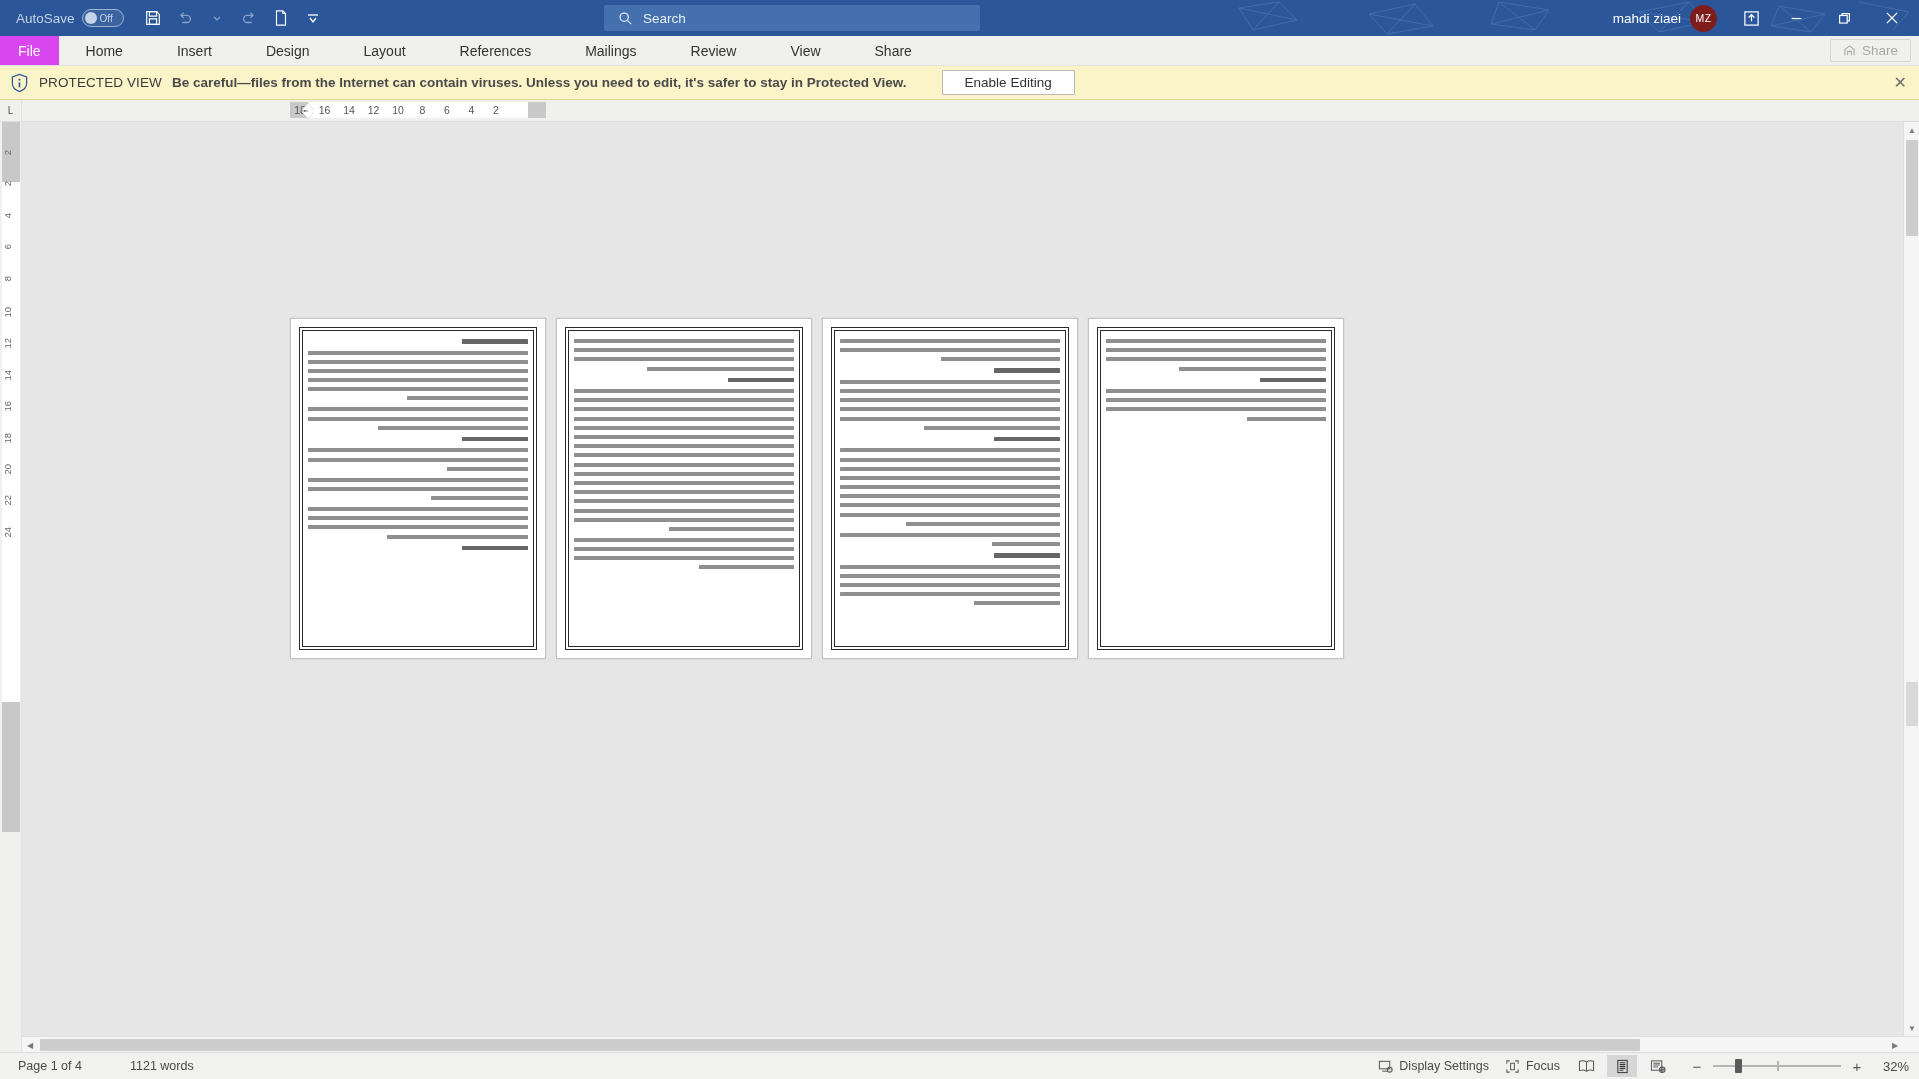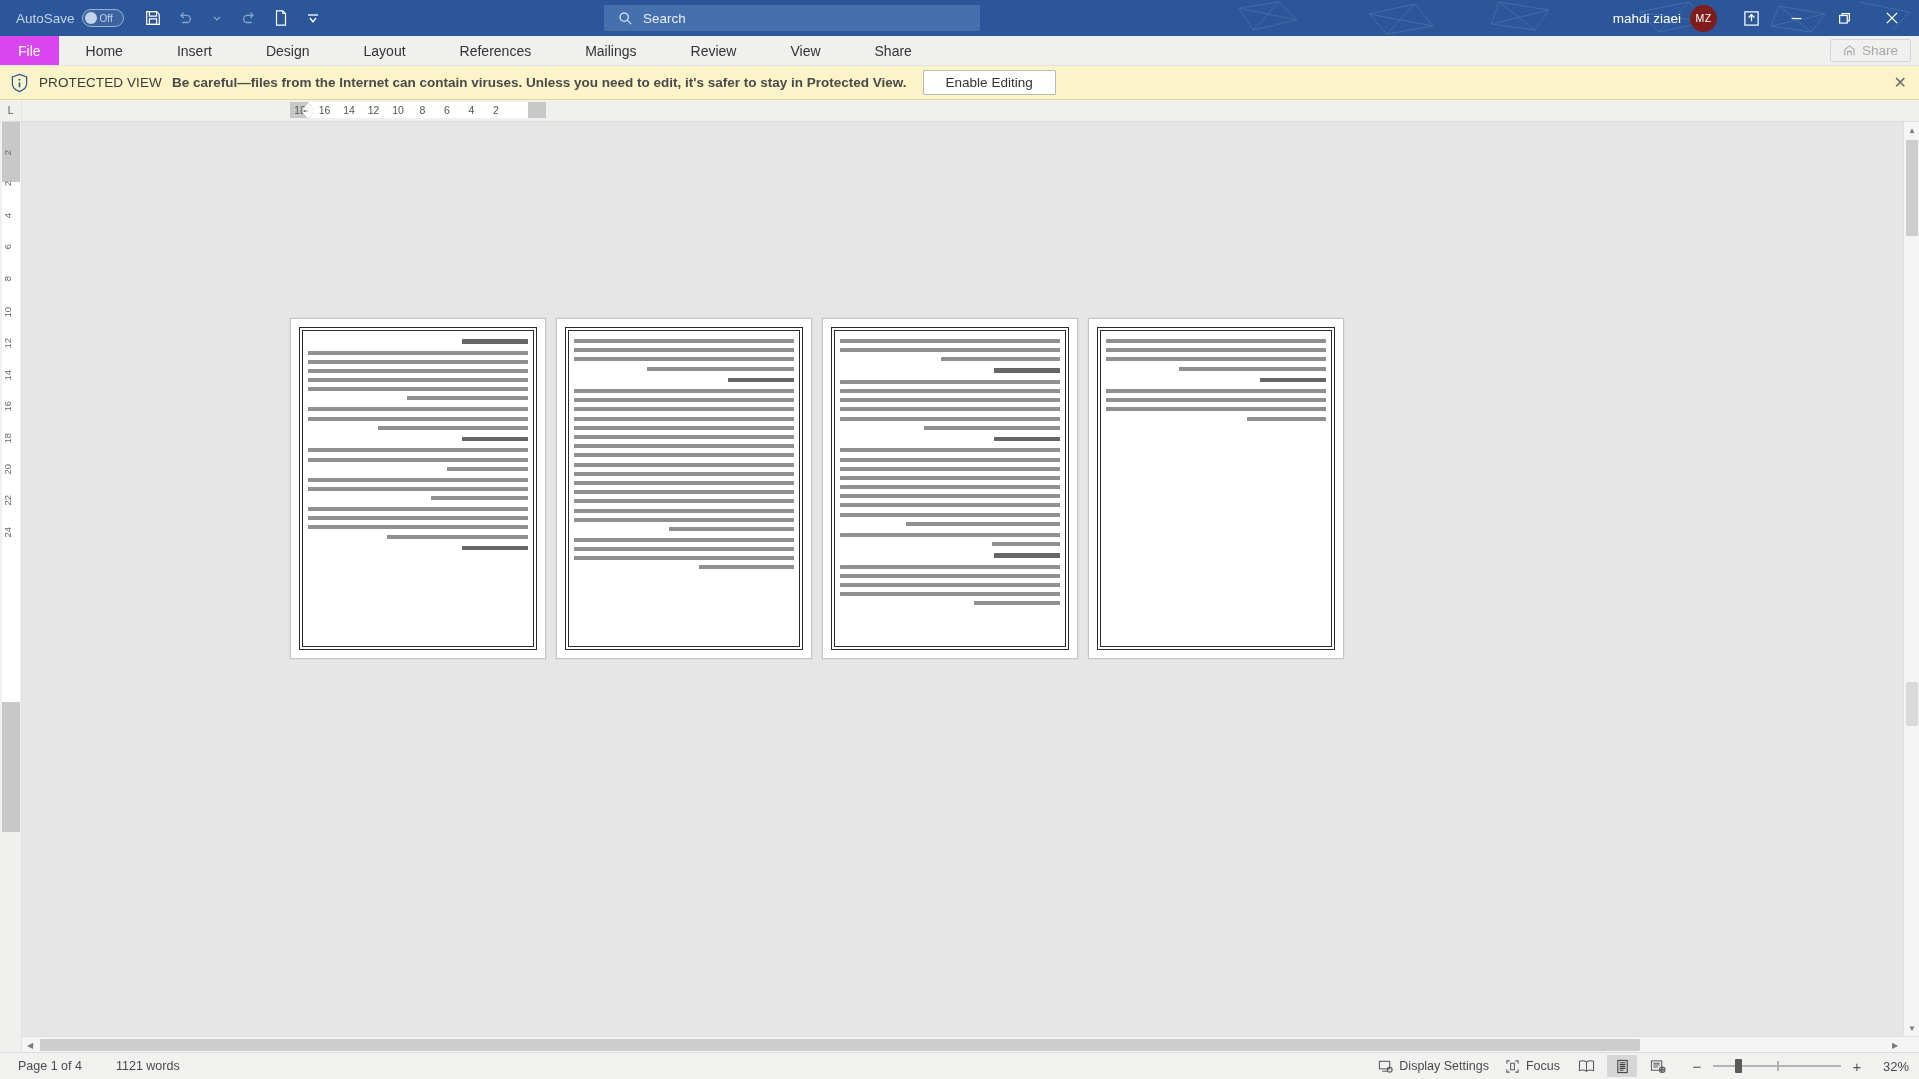--- a/index.html
+++ b/index.html
@@ -91,21 +91,21 @@
   .pv-bar {
     flex: 0 0 34px; height: 34px; background: #fbf4c8;
     border-bottom: 1px solid #e0d89b;
     display: flex; align-items: center; padding: 0 10px; gap: 10px;
     position: relative;
   }
   .pv-shield { flex: 0 0 auto; display: flex; align-items: center; }
   .pv-title { font-size: 13.5px; color: #3b3b3b; letter-spacing: .1px; }
   .pv-msg { font-size: 13.5px; color: #4a4a4a; font-weight: bold; }
   .pv-enable {
-    margin-left: 6px; background: #ffffff; border: 1px solid #b9b9b9;
+    margin-left: 25px; background: #ffffff; border: 1px solid #b9b9b9;
     font-size: 13.5px; color: #333; padding: 4px 22px; border-radius: 1px;
   }
   .pv-close {
     position: absolute; right: 12px; top: 50%; transform: translateY(-50%);
     font-size: 16px; color: #6b6b6b; line-height: 1;
   }
 
   
   .workarea { flex: 1 1 auto; display: flex; position: relative; min-height: 0; }
 
@@ -207,21 +207,21 @@
     display: flex; align-items: center; justify-content: center;
     font-size: 8px; color: #7a7a7a;
   }
 
   
   .statusbar {
     flex: 0 0 27px; height: 27px; background: #f1f1f0;
     border-top: 1px solid #dcdcdc;
     display: flex; align-items: center; font-size: 12.5px; color: #4a4a4a;
   }
-  .sb-left { display: flex; align-items: flex-start; gap: 22px; padding-left: 12px; }
+  .sb-left { display: flex; align-items: flex-start; gap: 36px; padding-left: 12px; }
   .sb-right { margin-left: auto; display: flex; align-items: center; padding-right: 10px; gap: 4px; }
   .sb-item { display: flex; align-items: center; gap: 6px; padding: 3px 6px; }
   .view-btn {
     width: 30px; height: 22px; display: flex; align-items: center; justify-content: center;
     margin: 0 1px;
   }
   .view-btn.active { background: #d6d6d6; }
   .zoom-wrap { display: flex; align-items: center; gap: 9px; margin-left: 12px; }
   .zoom-minus, .zoom-plus { font-size: 15px; color: #555; width: 14px; text-align: center; }
   .zoom-track { width: 128px; height: 14px; position: relative; }

